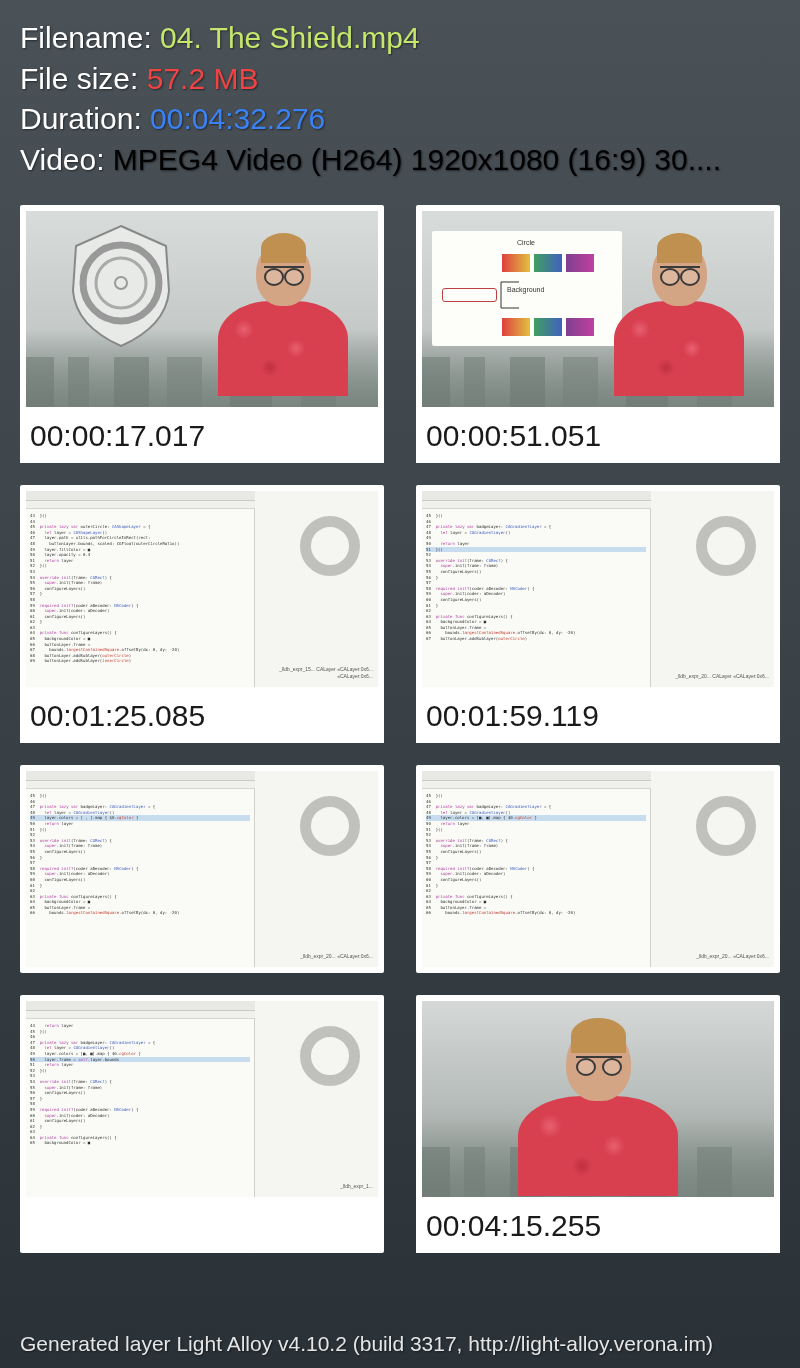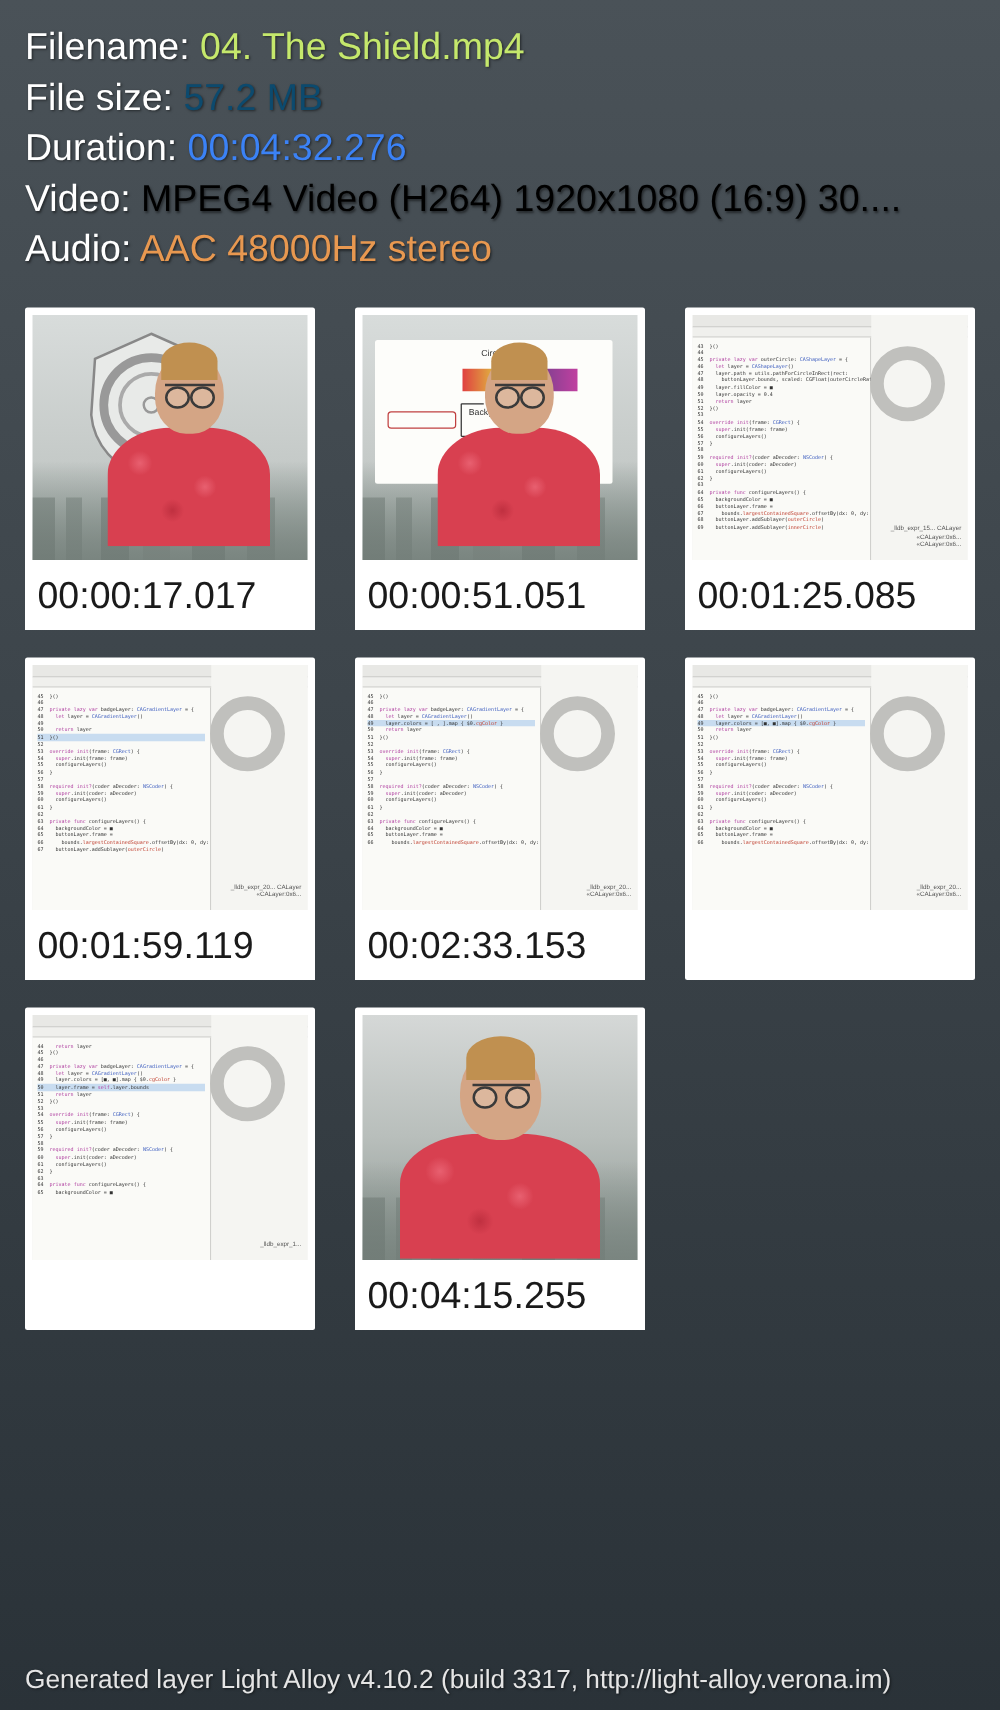--- a/index.html
+++ b/index.html
@@ -14,29 +14,29 @@
       padding: 18px 8px 10px 20px;
     }
     .meta-row {
       font-size: 30px;
       line-height: 1.35;
       color: #fff;
       text-shadow: 1px 1px 2px rgba(0,0,0,0.5);
     }
     .meta-label { color: #fff; }
     .val-filename { color: #c5e86c; }
-    .val-filesize { color: #0c4a6e; }
+    .val-filesize { color: #ef4444; }
     .val-duration { color: #3b82f6; }
     .val-video { color: #000000; }
     .val-audio { color: #e89850; }
     
     .thumbnails {
       padding: 15px 20px 0 20px;
       display: grid;
-      grid-template-columns: 1fr 1fr 1fr;
+      grid-template-columns: 1fr 1fr;
       gap: 22px 32px;
     }
     .thumb-item {
       background: #fff;
       border-radius: 2px;
     }
     .thumb-image {
       width: 100%;
       height: 208px;
       padding: 6px;
@@ -298,23 +298,20 @@
     <span class="meta-label">Filename: </span><span class="val-filename">04. The Shield.mp4</span>
   </div>
   <div class="meta-row">
     <span class="meta-label">File size: </span><span class="val-filesize">57.2 MB</span>
   </div>
   <div class="meta-row">
     <span class="meta-label">Duration: </span><span class="val-duration">00:04:32.276</span>
   </div>
   <div class="meta-row">
     <span class="meta-label">Video: </span><span class="val-video">MPEG4 Video (H264) 1920x1080 (16:9) 30....</span>
-  </div>
-  <div class="meta-row">
-    <span class="meta-label">Audio: </span><span class="val-audio">AAC 48000Hz stereo</span>
   </div>
 </div>
 
 <div class="thumbnails">
 
   <div class="thumb-item">
     <div class="thumb-image">
       <div class="thumb-inner t1">
         <div class="city-bg"></div>
         <svg class="shield-icon" viewBox="0 0 120 130">
@@ -493,21 +490,20 @@
 <div class="code-line">66      bounds.<span class="str">largestContainedSquare</span>.offsetBy(dx: 0, dy: -20)</div>
           </div>
         </div>
         <div class="code-right">
           <div class="code-ring"></div>
           <div class="code-label">_lldb_expr_20...
 «CALayer:0x6...</div>
         </div>
       </div>
     </div>
-    <div class="thumb-time">00:02:33.153</div>
   </div>
 
   <div class="thumb-item">
     <div class="thumb-image">
       <div class="thumb-inner code-thumb">
         <div class="code-titlebar"></div>
         <div class="code-toolbar"></div>
         <div class="code-left">
           <div class="code-content">
 <div class="code-line">45  }()</div>

